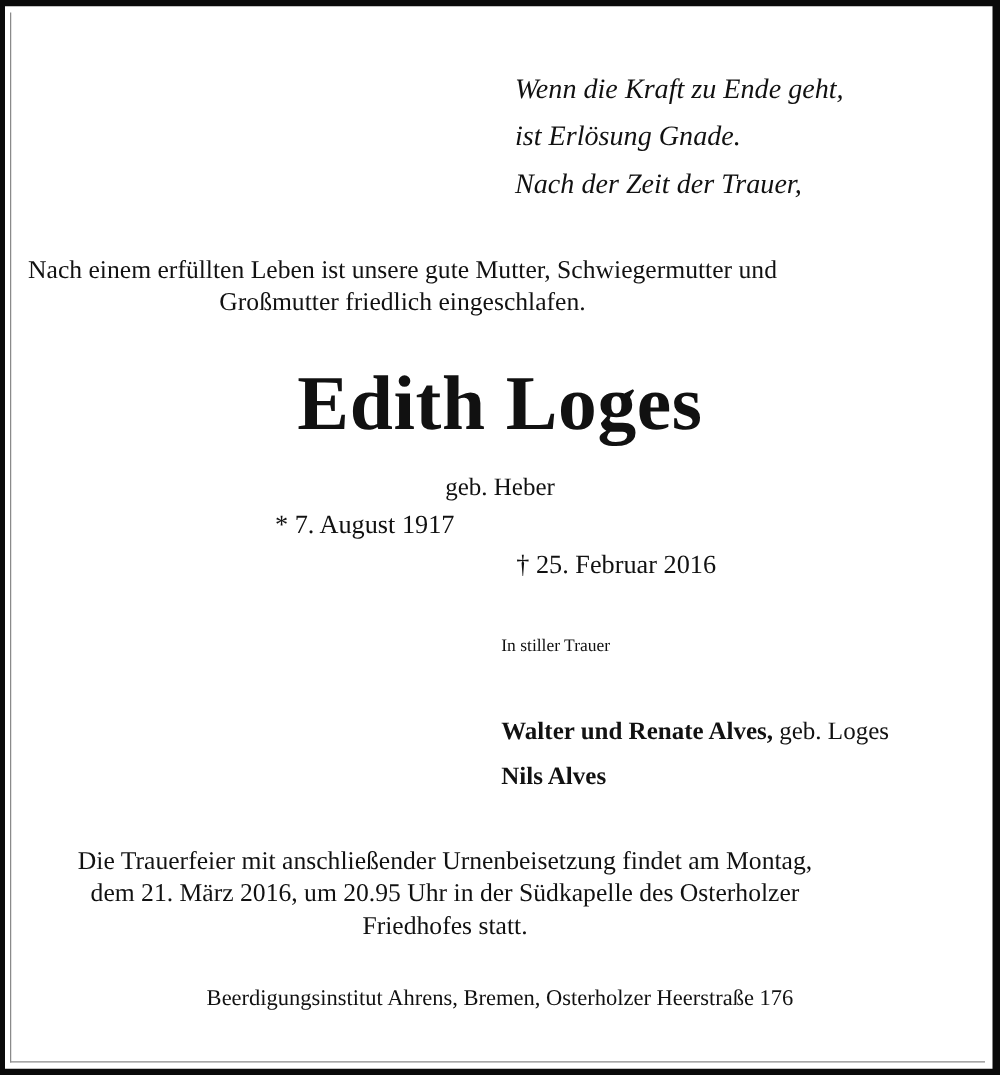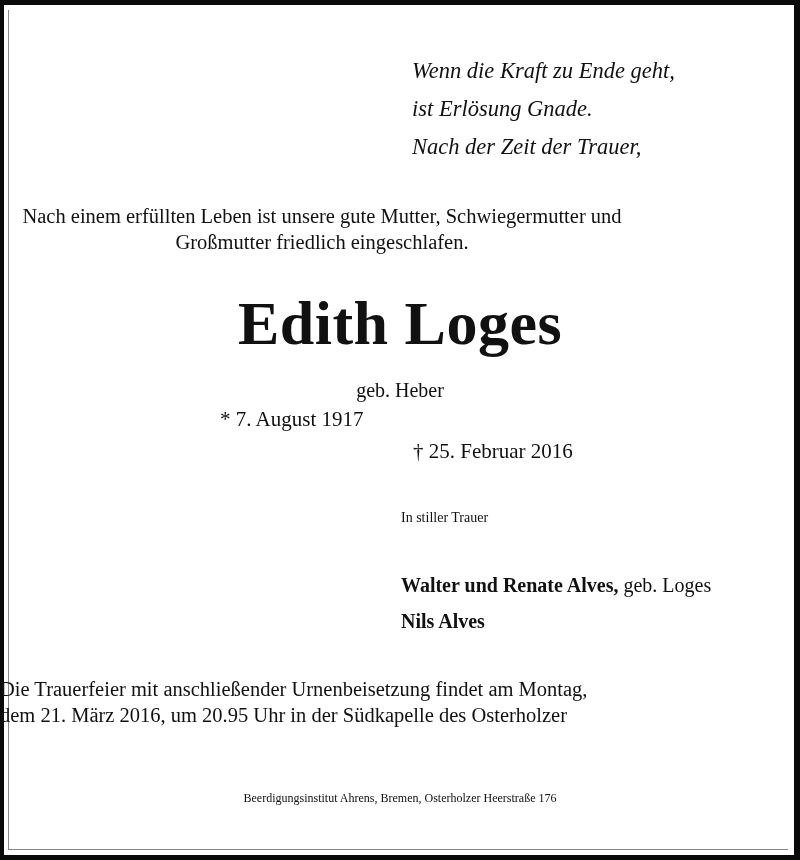--- a/index.html
+++ b/index.html
@@ -94,28 +94,29 @@
       left: 401px; top: 549px;
       font-size: 20px;
       line-height: 36px;
       white-space: nowrap;
       margin-top: 18px;
     }
     .mourners .b { font-weight: bold; }
 
     .service {
       left: 0; width: 712px; top: 676px;
+      text-align: center;
       font-size: 20.5px;
       line-height: 26px;
     }
 
     .footer {
       left: 0; width: 800px; top: 787px;
       text-align: center;
-      font-size: 12px;
+      font-size: 18px;
       line-height: 22px;
     }
   </style>
 </head>
 <body>
 
 <div class="frame">
   <div class="inner-edge"></div>
 </div>
 
@@ -144,15 +145,16 @@
     <span class="b">Walter und Renate Alves,</span><span> geb. Loges</span>
   </div>
   <div>
     <span class="b">Nils Alves</span><span></span>
   </div>
 </div>
 
 <div class="abs serif service">
   <div>Die Trauerfeier mit anschließender Urnenbeisetzung findet am Montag,</div>
   <div>dem 21. März 2016, um 20.95 Uhr in der Südkapelle des Osterholzer</div>
+  <div>Friedhofes statt.</div>
 </div>
 
 <div class="abs serif footer">Beerdigungsinstitut Ahrens, Bremen, Osterholzer Heerstraße 176</div>
 
 </body></html>

